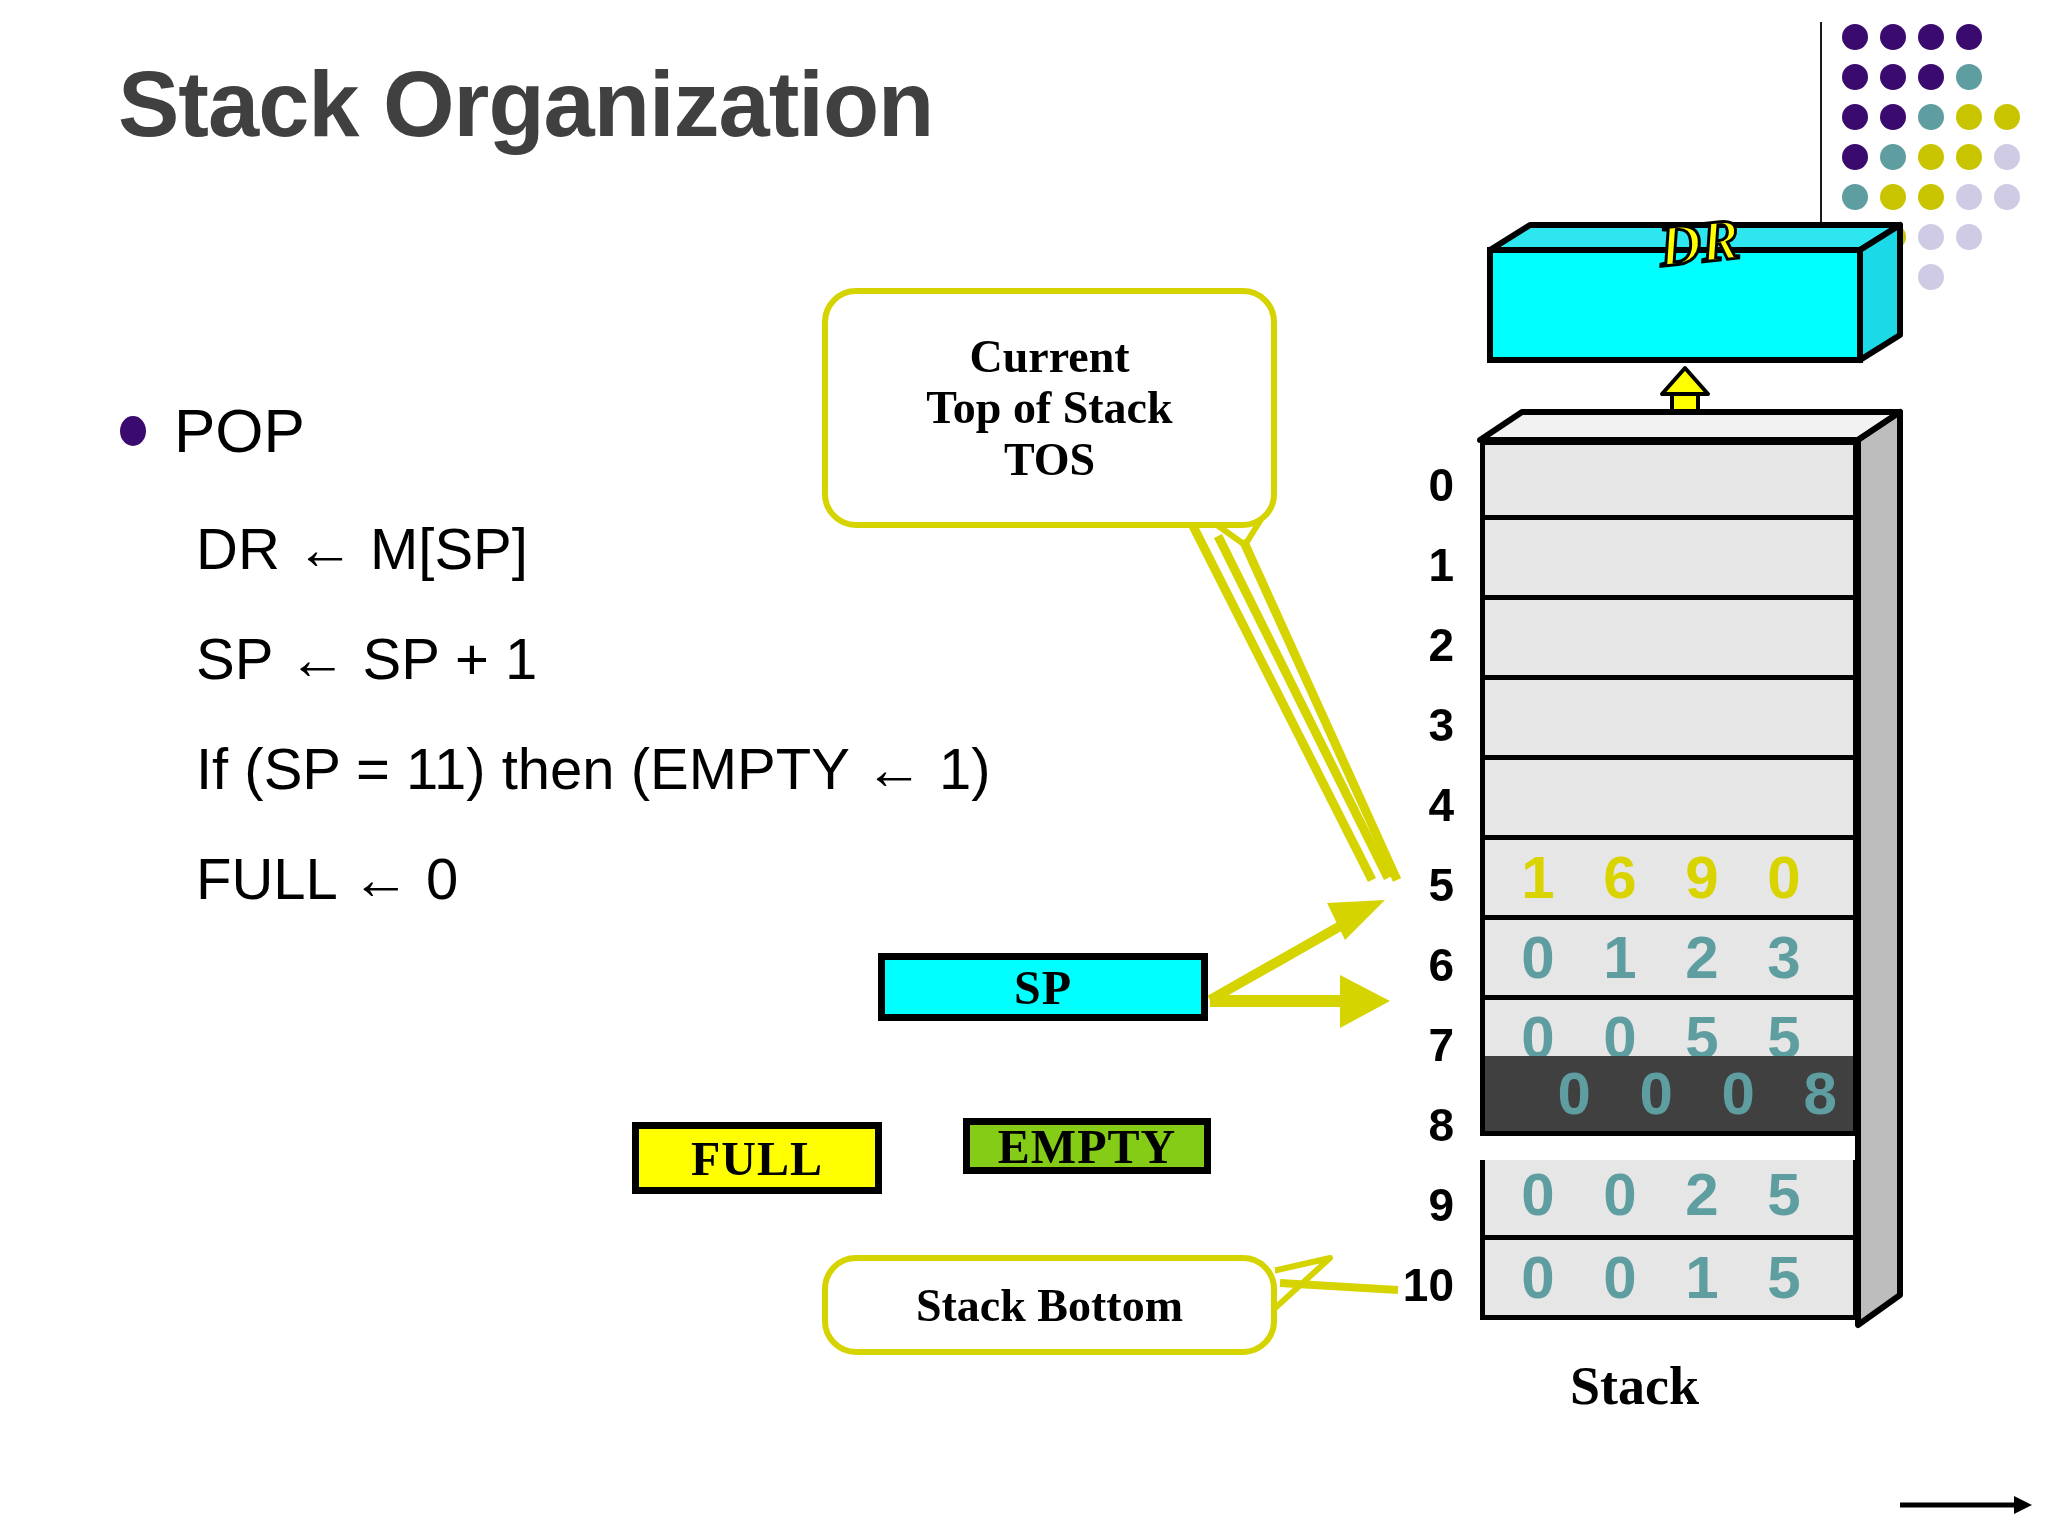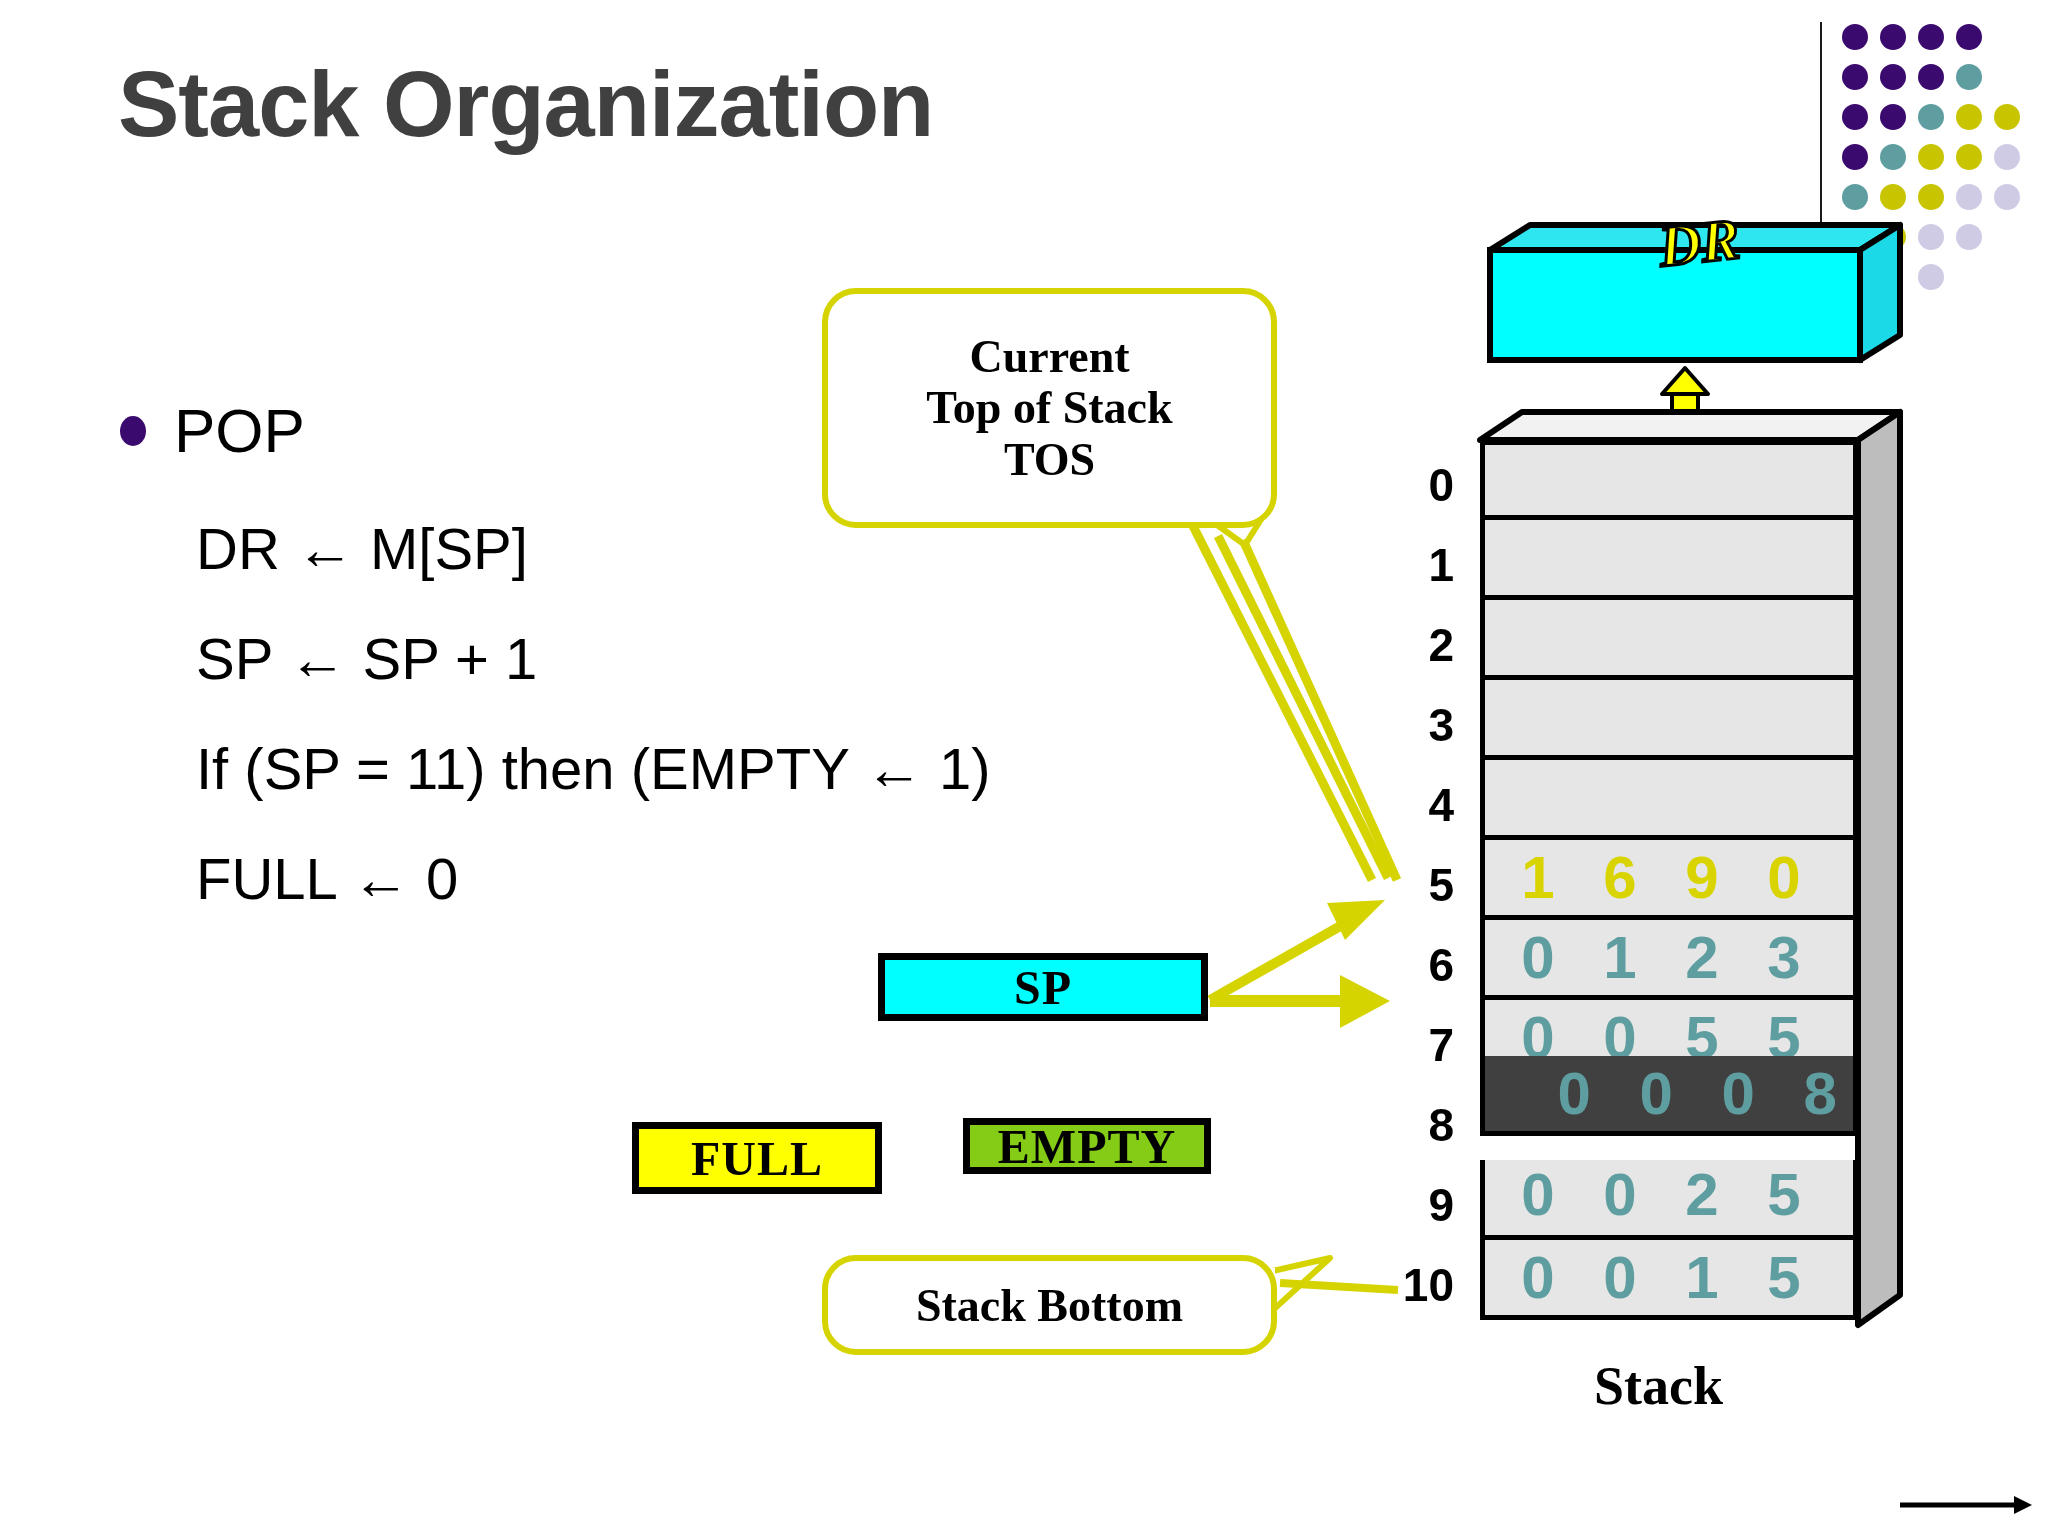--- a/index.html
+++ b/index.html
@@ -80,21 +80,21 @@
   .cell-text{
     position:absolute;
     font-family:"Liberation Sans", sans-serif;
     font-weight:bold;font-size:60px;
     letter-spacing:16px;
     white-space:pre;
   }
   #stack-label{
     position:absolute;left:1570px;top:1355px;
     font-family:"Liberation Serif", serif;font-weight:bold;
-    font-size:54px;color:#000;margin-left:24px;
+    font-size:54px;color:#000;
   }
 
   
   #overlay{position:absolute;left:0;top:0;width:2048px;height:1536px;pointer-events:none;}
 </style>
 </head>
 <body>
 
 <div id="slide">
 

